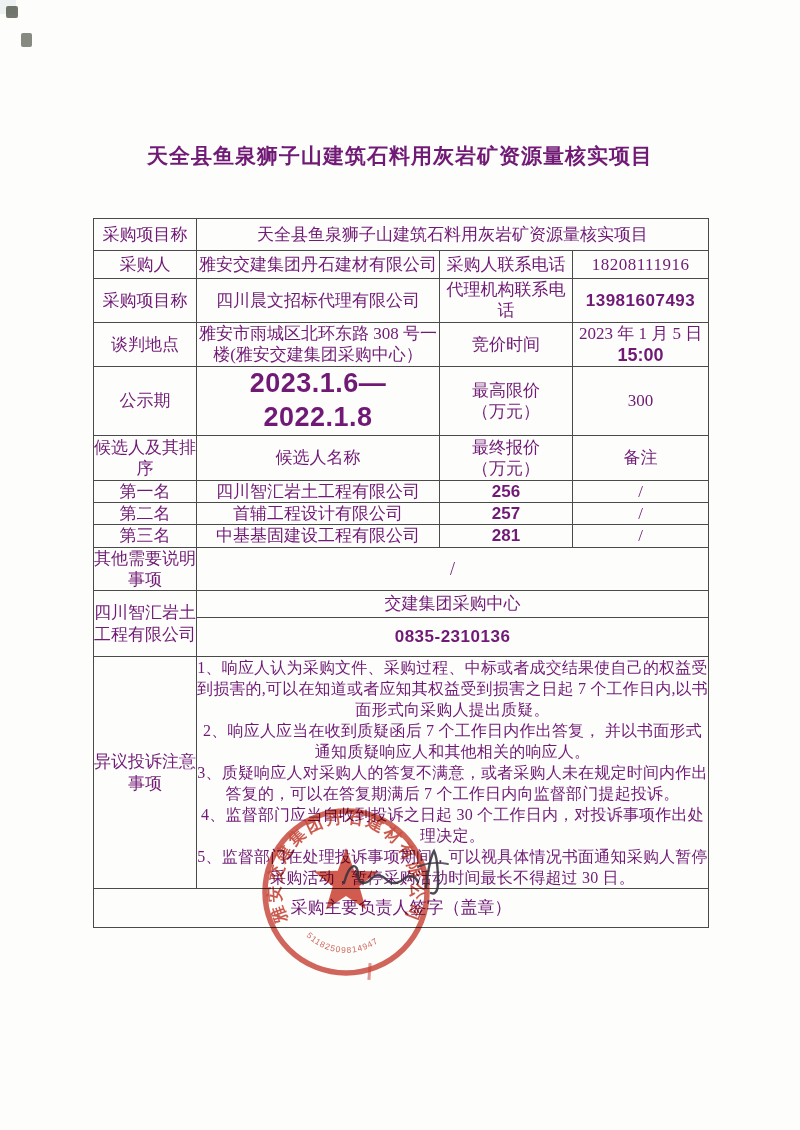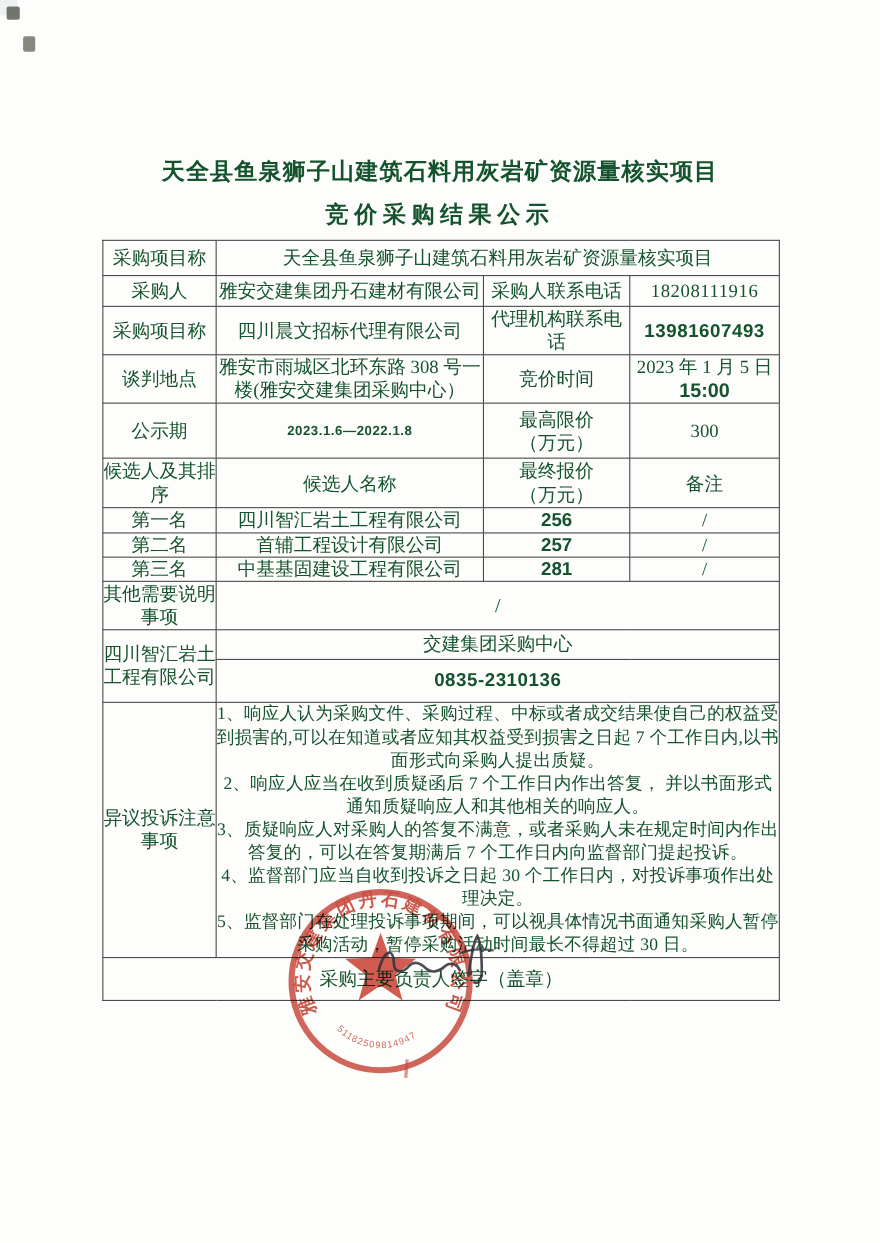--- a/index.html
+++ b/index.html
@@ -1,18 +1,18 @@
 <!DOCTYPE html>
 <html><head>
 <meta charset="utf-8">
 <style>
   html,body{margin:0;padding:0;background:#ffffff;}
   .page{
     position:relative;width:800px;height:1130px;background:#fdfdfc;overflow:hidden;
-    font-family:"Liberation Serif","DejaVu Serif",serif;color:#14532d;text-decoration:underline;
+    font-family:"Liberation Serif","DejaVu Serif",serif;color:#701a75;text-decoration:underline;
   }
   
   .corner-smudge{position:absolute;left:0;top:0;width:16px;height:14px;background:#eef1f1;}
   .mark1{position:absolute;left:6px;top:6px;width:12px;height:12px;background:#50564b;opacity:.8;border-radius:2px;}
   .mark2{position:absolute;left:21px;top:33px;width:11px;height:14px;background:#575c51;opacity:.72;border-radius:2px;}
 
   .title{position:absolute;left:0;width:800px;text-align:center;font-weight:700;font-size:21px;letter-spacing:1px;}
   .title-1{top:142px;}
   .title-2{top:181px;letter-spacing:5px;}
 
@@ -42,21 +42,20 @@
 </head>
 <body>
 
 <div class="page">
 
   <div class="corner-smudge"></div>
   <div class="mark1"></div>
   <div class="mark2"></div>
 
   <div class="title title-1">天全县鱼泉狮子山建筑石料用灰岩矿资源量核实项目</div>
-  <div class="title title-2">竞价采购结果公示</div>
 
   <table class="doc">
     <colgroup>
         <col style="width:103px">
         <col style="width:243px">
         <col style="width:133px">
         <col style="width:136px">
       </colgroup>
 
     <tbody>
@@ -87,21 +86,21 @@
       </td>
       <td class="lbl">竞价时间</td>
       <td>
         <div>2023 年 1 月 5 日</div>
         <div class="num-bold">15:00</div>
       </td>
     </tr>
 
     <tr style="height:50px">
       <td class="lbl">公示期</td>
-      <td class="num-bold-lg" style="font-size:12px">2023.1.6—2022.1.8</td>
+      <td class="num-bold-lg" style="font-size:27px">2023.1.6—2022.1.8</td>
       <td class="lbl">
         <div>最高限价</div>
         <div>（万元）</div>
       </td>
       <td>300</td>
     </tr>
 
     <tr style="height:45px">
       <td class="lbl">候选人及其排序</td>
       <td>候选人名称</td>

